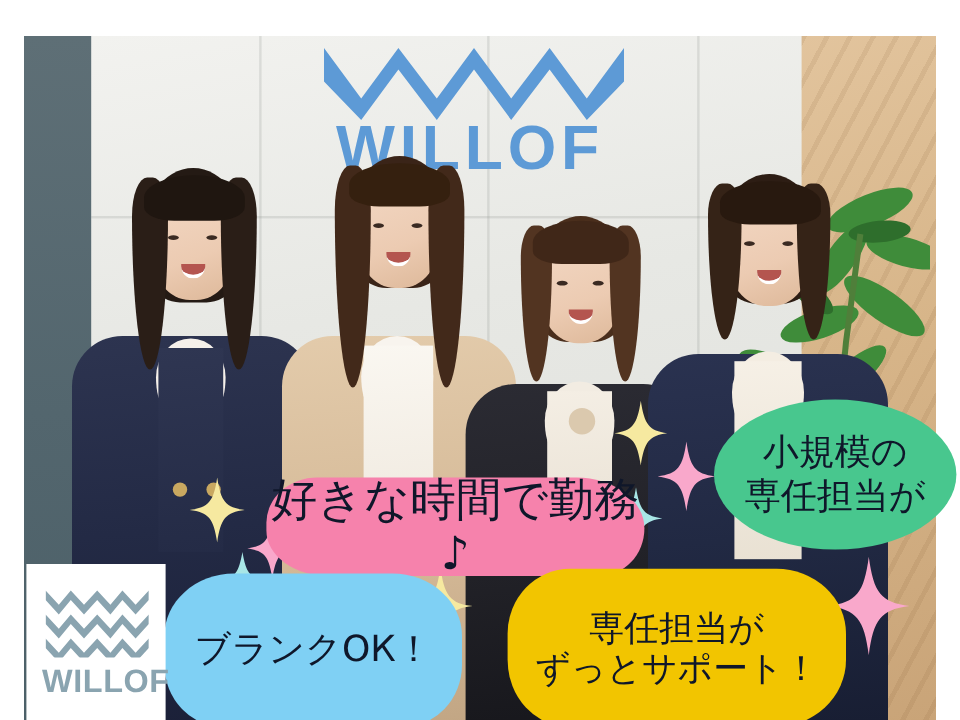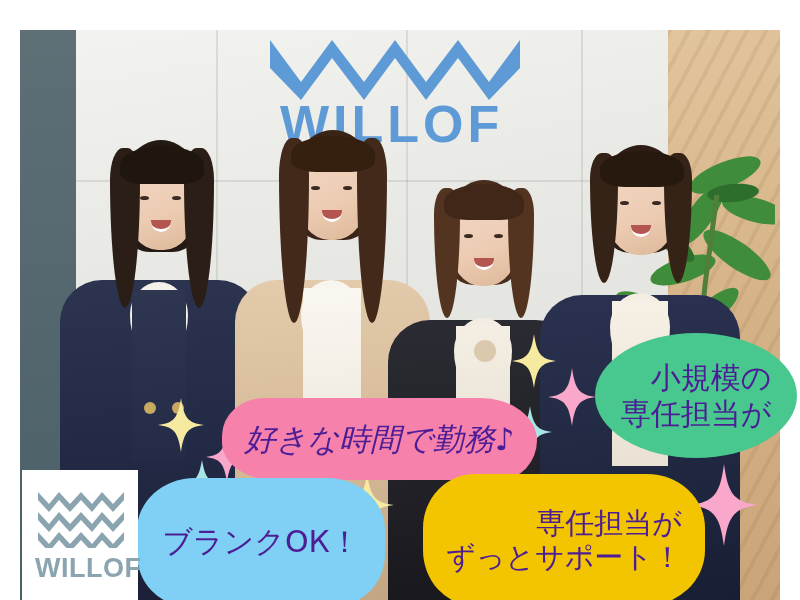--- a/index.html
+++ b/index.html
@@ -57,27 +57,27 @@
   .banner-text{position:absolute;left:0;right:0;top:50%;transform:translateY(-50%);
     text-align:center;font-size:33px;font-weight:700;color:#4e3fa8;letter-spacing:1px;
     font-family:"DejaVu Sans","Liberation Sans",sans-serif;
     text-shadow:
       3px 0 0 #fff,-3px 0 0 #fff,0 3px 0 #fff,0 -3px 0 #fff,
       2px 2px 0 #fff,-2px 2px 0 #fff,2px -2px 0 #fff,-2px -2px 0 #fff,
       3px 3px 0 #fff,-3px 3px 0 #fff,3px -3px 0 #fff,-3px -3px 0 #fff;}
 
   
   .bubble{position:absolute;display:flex;align-items:center;justify-content:center;
-    color:#4c1d95;text-align:right;font-weight:400;line-height:1.18;
+    color:#0f172a;text-align:center;font-weight:400;line-height:1.18;
     font-family:"DejaVu Sans","Liberation Sans",sans-serif;}
 
   .bub-green{left:595px;top:333px;width:202px;height:125px;background:#48c78e;
     border-radius:50% 50% 50% 50%/50% 50% 50% 50%;font-size:30px;}
   .bub-pink{left:222px;top:398px;width:315px;height:82px;background:#f682ac;
-    border-radius:45px 60px 40px 55px/40px 45px 42px 40px;font-size:31px;font-style:italic;}
+    border-radius:45px 60px 40px 55px/40px 45px 42px 40px;font-size:38px;}
   .bub-blue{left:137px;top:478px;width:248px;height:128px;background:#7fd0f4;
     border-radius:58px 58px 50px 50px/52px 52px 52px 52px;font-size:30px;}
   .bub-yellow{left:423px;top:474px;width:282px;height:132px;background:#f2c500;
     border-radius:52px 58px 60px 52px/54px 54px 56px 56px;font-size:29px;}
 
   
   .spark{position:absolute;}
   .spark svg{display:block;width:100%;height:100%;}
 
   

